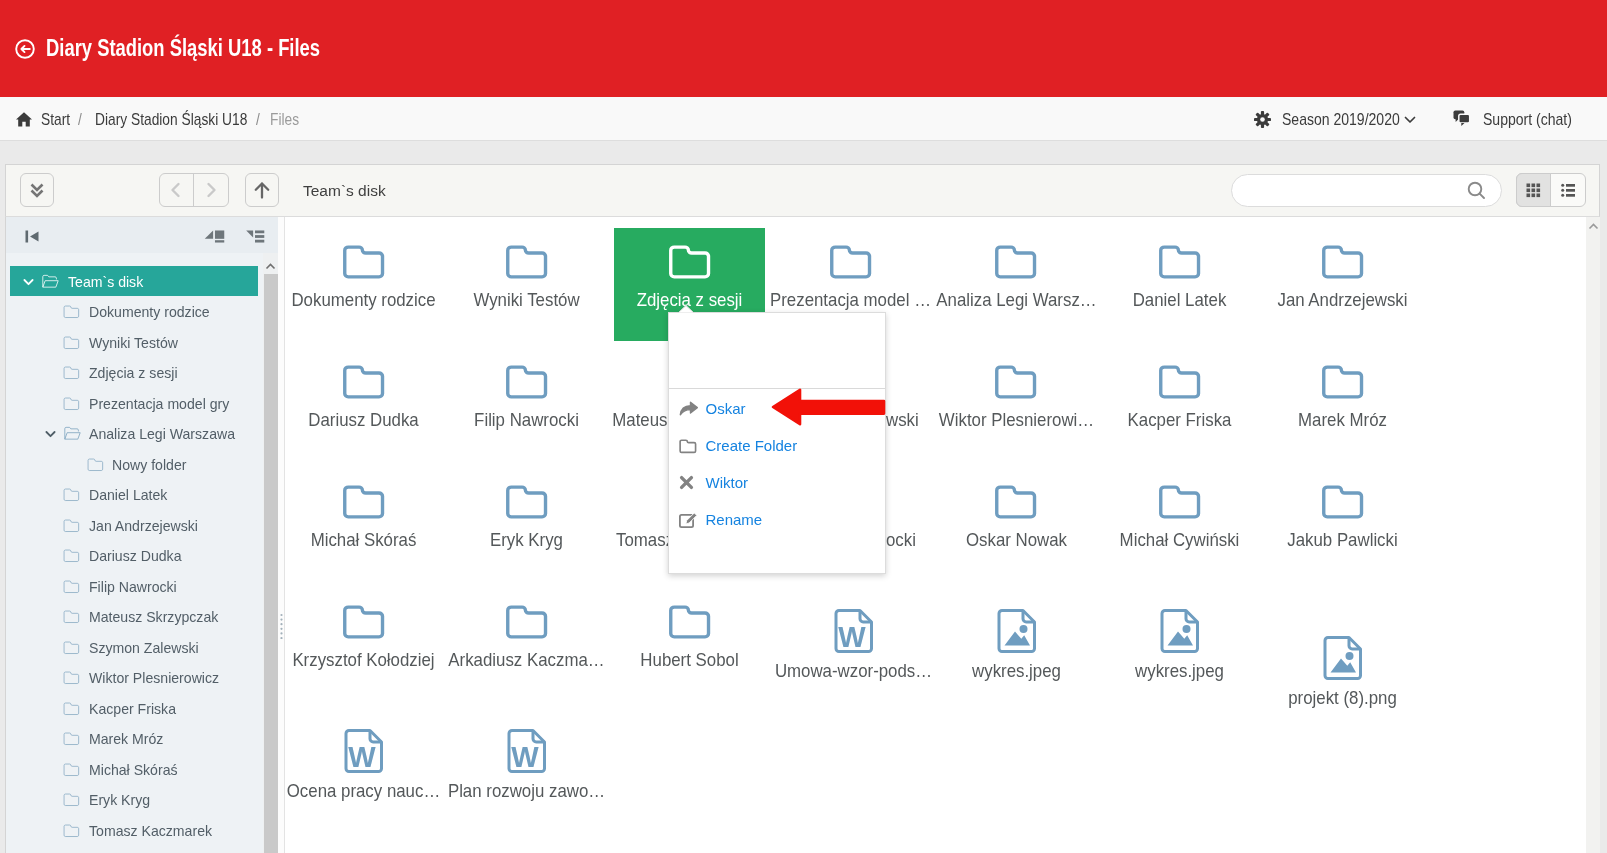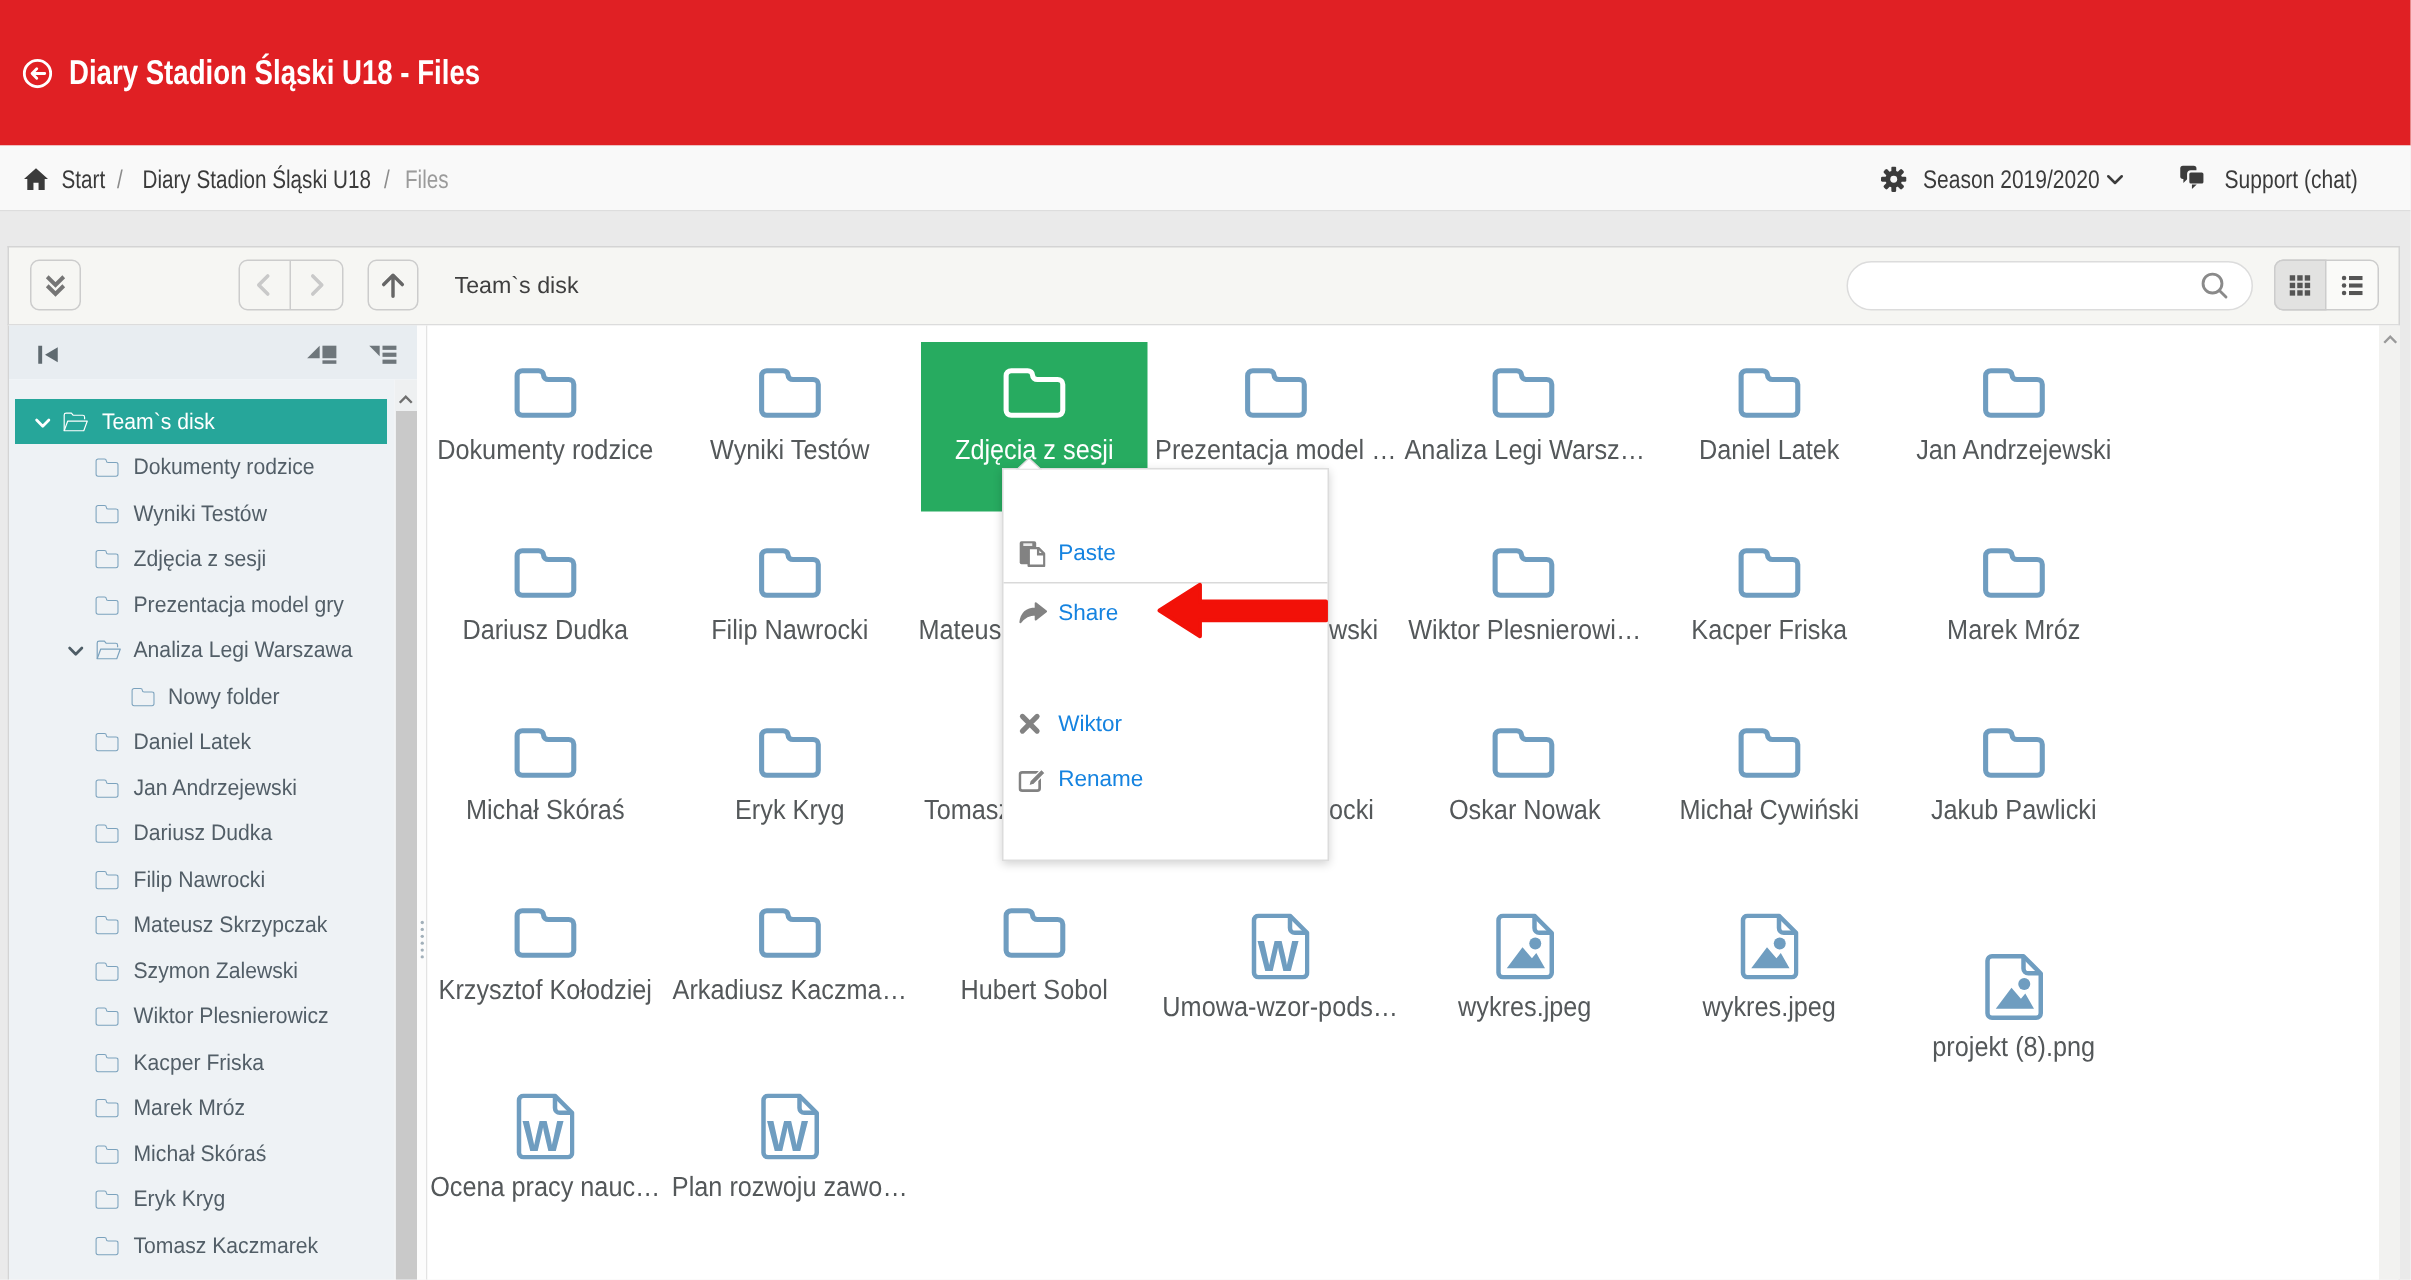--- a/index.html
+++ b/index.html
@@ -455,35 +455,32 @@
 <div class="abs ovl" style="left:885.5px;top:409px">wski</div>
 <div class="abs ovl" style="left:885.5px;top:529px">ocki</div>
 <div class="abs mscroll"></div>
 <svg class="ic" style="left:1588px;top:222px" width="11" height="9" viewBox="0 0 11 9">
     <path d="M1.5 6.5 L5.5 2.5 L9.5 6.5" fill="none" stroke="#9a9a9a" stroke-width="1.6"></path>
   </svg>
 <div class="abs menu">
 <svg class="ic" style="left:8px;top:-8px" width="18" height="8" viewBox="0 0 18 8">
       <path d="M1 8 L9 0.5 L17 8 z" fill="#fff" stroke="#dcdcdc" stroke-width="1"></path>
     </svg>
-<div class="mi" style="top:37.0px">
-<svg class="ic" style="left:10px;top:9.5px" width="18" height="18" viewBox="0 0 18 18">
-        <rect x="0.8" y="0.8" width="11" height="15.4" rx="1.2" fill="#828282"></rect>
-        <rect x="3.2" y="2.2" width="6" height="1.8" fill="#fff" opacity="0.85"></rect>
-        <path d="M6.8 5.4 h6.6 l3.8 3.8 v8 h-10.4 z" fill="#fff" stroke="#828282" stroke-width="1.6" stroke-linejoin="round"></path>
-        <path d="M13.1 5.6 v3.9 h3.9" fill="none" stroke="#828282" stroke-width="1.6"></path>
-      </svg>
-<div class="mtxt">Paste</div>
-</div>
 <div class="msep" style="top:75.0px"></div>
 <div class="mi" style="top:77.0px">
 <svg class="ic" style="left:10px;top:11.0px" width="19" height="15" viewBox="0 0 19 15">
         <path d="M11.5 1.2 L18.3 6.6 L11.5 12 V8.6 C6.9 8.6 3.9 10.2 1.3 13.8 C1.9 8.1 5 4.9 11.5 4.7 z" fill="#828282" stroke="#828282" stroke-width="1.4" stroke-linejoin="round"></path>
       </svg>
-<div class="mtxt">Share</div>
+<div class="mtxt">Oskar</div>
+</div>
+<div class="mi" style="top:114.0px">
+<svg class="ic" style="left:10px;top:10.5px;stroke-width:2.2" width="18" height="16" viewBox="0 0 24 21" color="#828282">
+        <use href="#fo"></use>
+      </svg>
+<div class="mtxt">Create Folder</div>
 </div>
 <div class="mi" style="top:151.0px">
 <svg class="ic" style="left:10px;top:11.0px" width="15" height="15" viewBox="0 0 15 15">
         <path d="M2.6 2.6 L12.4 12.4 M12.4 2.6 L2.6 12.4" stroke="#828282" stroke-width="3.4" stroke-linecap="round"></path>
       </svg>
 <div class="mtxt">Wiktor</div>
 </div>
 <div class="mi" style="top:188.0px">
 <svg class="ic" style="left:10px;top:10.5px" width="18" height="16" viewBox="0 0 18 16">
         <rect x="0.9" y="2.9" width="13.2" height="12.2" rx="1.6" fill="none" stroke="#828282" stroke-width="1.8"></rect>

